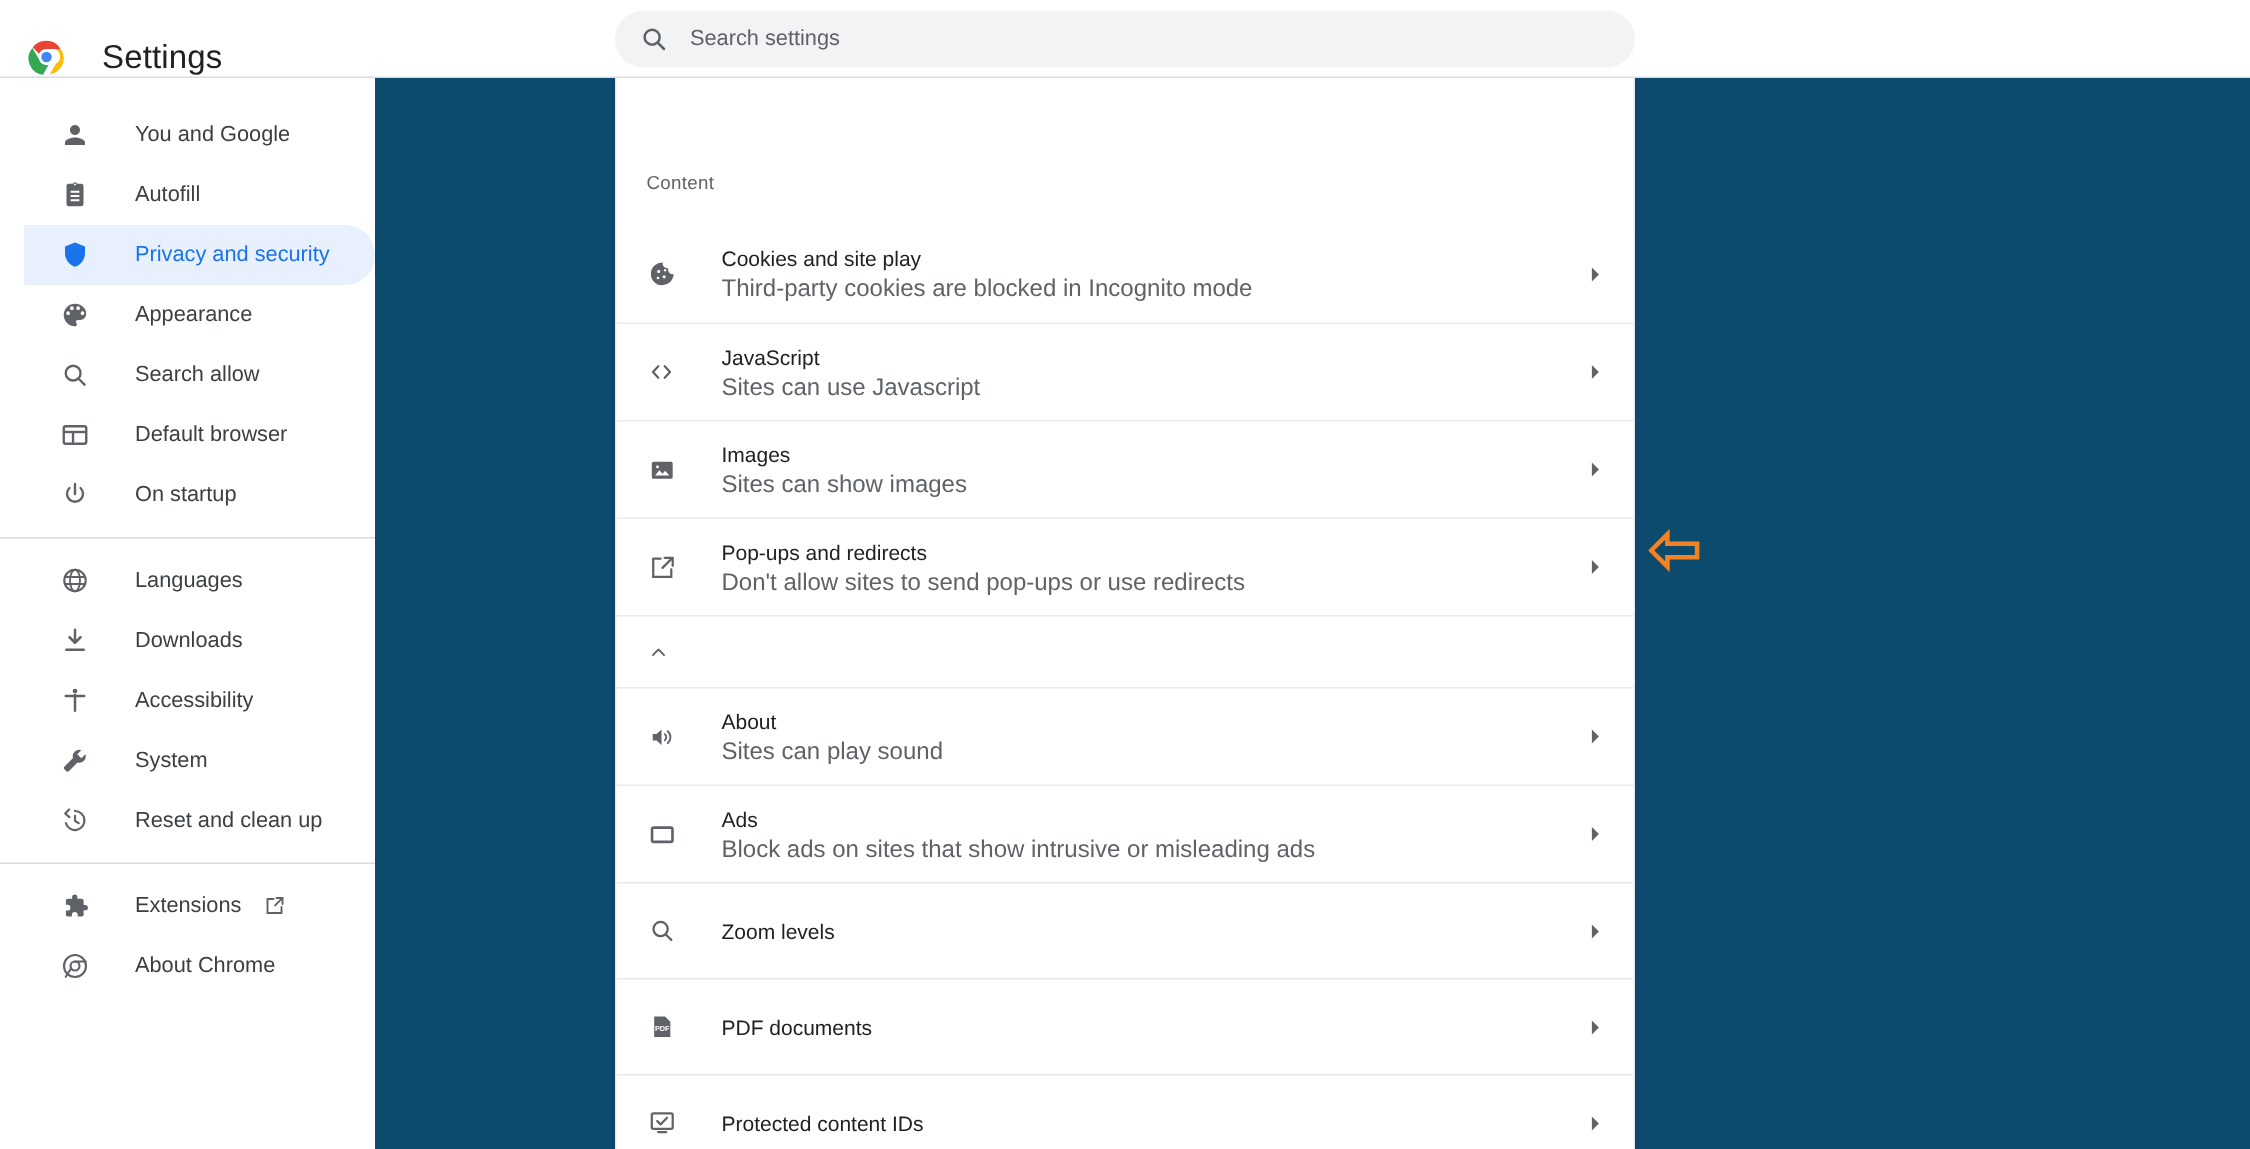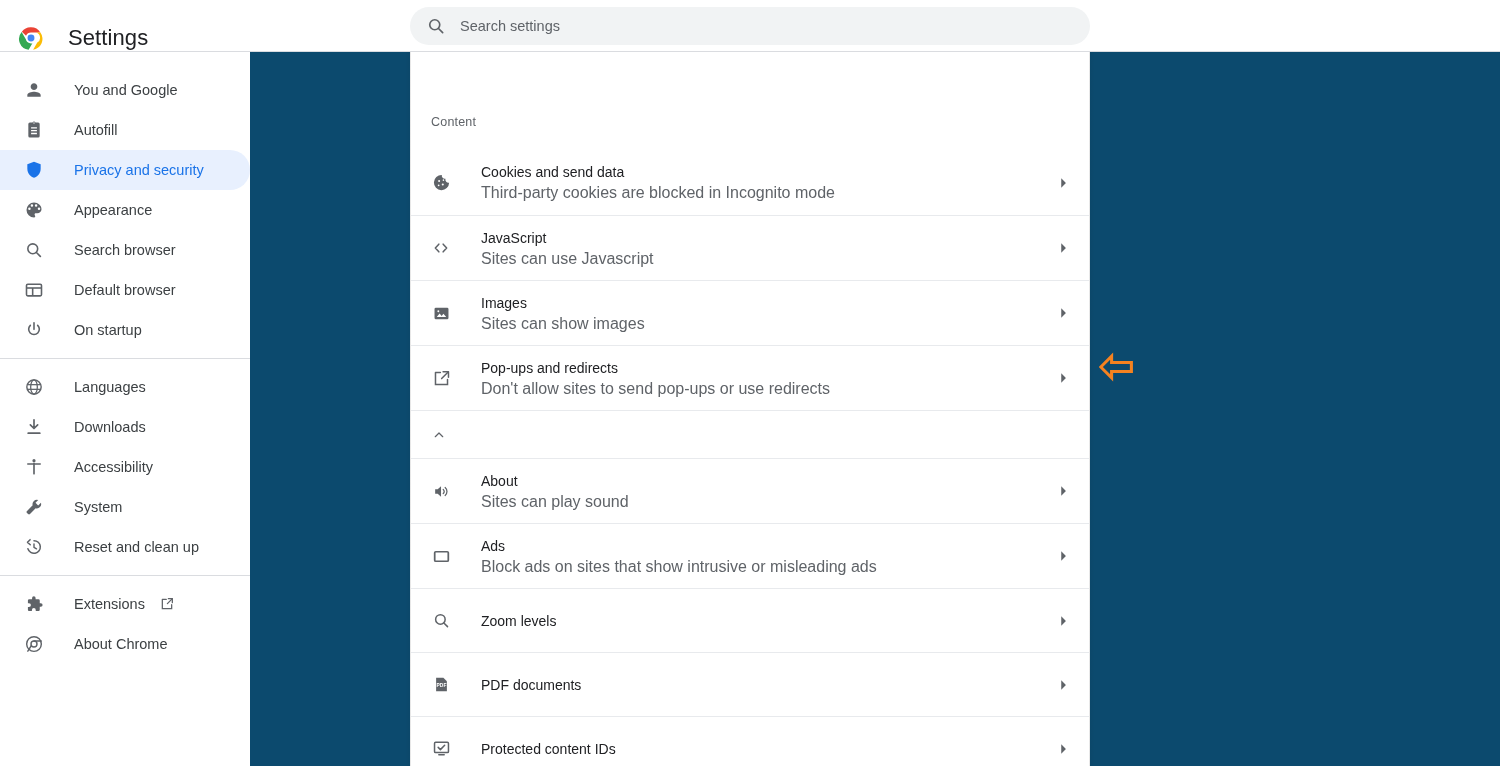--- a/index.html
+++ b/index.html
@@ -53,21 +53,21 @@
   
   .sidebar {
     position: absolute; top: 52px; left: 0;
     width: 250px; height: 714px;
     background: #fff;
     padding-top: 8px;
   }
   .nav-item {
     display: flex; align-items: center;
     height: 40px;
-    margin: 0 0 0 0;
+    margin: 0 0 0 16px;
     padding-left: 24px;
     border-top-right-radius: 20px;
     border-bottom-right-radius: 20px;
     cursor: pointer;
     color: #5f6368;
   }
   .nav-item .ico { width: 20px; height: 20px; flex:none; display:flex; align-items:center; justify-content:center; }
   .nav-item .label {
     margin-left: 30px;
     font-size: 14.5px;
@@ -235,21 +235,21 @@
         <span class="label">Appearance</span>
       </div>
 
       <div class="nav-item">
         <span class="ico">
           <svg viewBox="0 0 24 24" width="20" height="20">
             <path fill="none" stroke="#5f6368" stroke-width="1.9" d="M10.5 4.6a5.9 5.9 0 1 0 0 11.8 5.9 5.9 0 0 0 0-11.8z"></path>
             <line x1="14.9" y1="15" x2="19.6" y2="19.7" stroke="#5f6368" stroke-width="1.9" stroke-linecap="round"></line>
           </svg>
         </span>
-        <span class="label">Search browser</span>
+        <span class="label">Search allow</span>
       </div>
 
       <div class="nav-item">
         <span class="ico">
           <svg viewBox="0 0 24 24" width="20" height="20">
             <rect x="3" y="5" width="18" height="14" rx="1.6" fill="none" stroke="#5f6368" stroke-width="1.9"></rect>
             <line x1="3" y1="9.6" x2="21" y2="9.6" stroke="#5f6368" stroke-width="1.9"></line>
             <line x1="10.4" y1="9.6" x2="10.4" y2="19" stroke="#5f6368" stroke-width="1.9"></line>
           </svg>
         </span>
@@ -367,21 +367,21 @@
         <span class="row-ico">
           <svg viewBox="0 0 24 24" width="19" height="19" fill="#5f6368">
             <path d="M21.6 12.3a4 4 0 0 1-4.6-5 4 4 0 0 1-4.6-4.8A9.6 9.6 0 1 0 21.6 12.3z"></path>
             <circle cx="9" cy="10" r="1.3" fill="#fff"></circle>
             <circle cx="13.6" cy="14.6" r="1.3" fill="#fff"></circle>
             <circle cx="8.4" cy="15.6" r="1.1" fill="#fff"></circle>
             <circle cx="14.4" cy="9" r="1" fill="#fff"></circle>
           </svg>
         </span>
         <div class="row-text">
-          <span class="row-title">Cookies and send data</span>
+          <span class="row-title">Cookies and site play</span>
           <span class="row-sub">Third-party cookies are blocked in Incognito mode</span>
         </div>
         <span class="chev">
           <svg viewBox="0 0 24 24" width="14" height="14">
               <path d="M9 4l8 8-8 8z" fill="#5f6368"></path>
             </svg>
         </span>
       </div>
 
       <div class="row">

